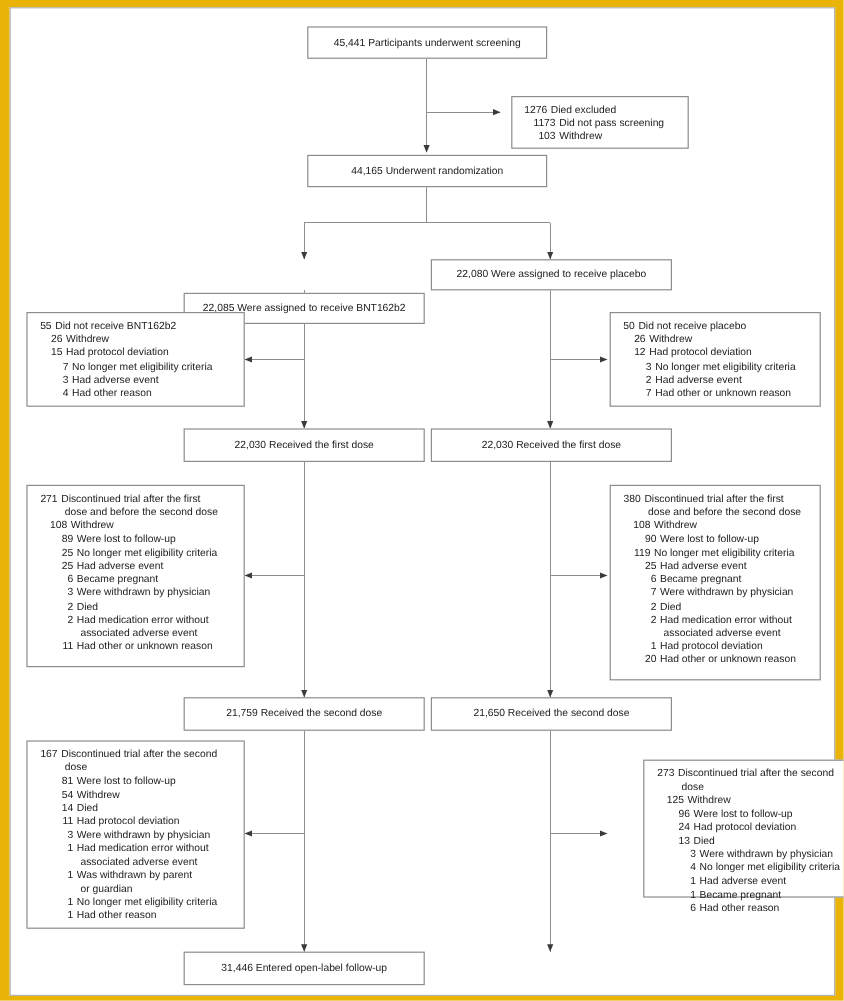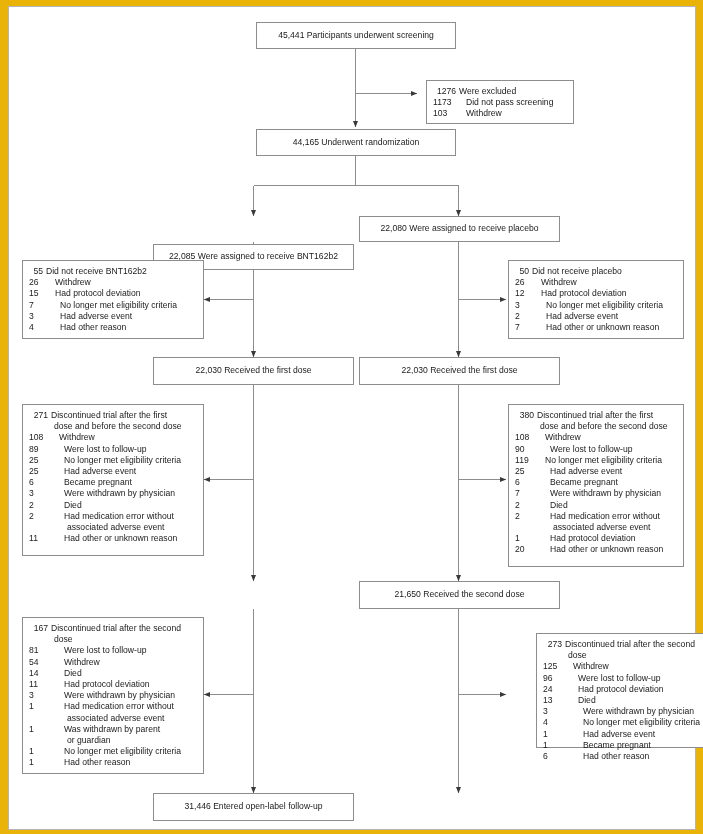--- a/index.html
+++ b/index.html
@@ -56,20 +56,21 @@
   }
   .hdr {
     white-space: nowrap;
   }
   .li {
     display: flex;
     white-space: nowrap;
   }
   .num {
     display: inline-block;
+    text-align: right;
     flex: 0 0 auto;
   }
   .txt {
     padding-left: 3px;
     flex: 1 1 auto;
   }
   .cont {
     padding-left: 3px;
   }
   .hdr .num { text-align: right; }
@@ -117,21 +118,21 @@
     </g>
   </svg>
 
   <div class="box center" style="left:256px; top:22px; width:200px; height:27px;">
     <span>45,441 Participants underwent screening</span>
   </div>
 
   <div class="box list" style="left:426px; top:80px; width:148px; height:44px;">
     <div class="li hdr">
       <span class="num" style="width:23px;">1276</span>
-      <span class="txt">Were excluded</span>
+      <span class="txt">Died excluded</span>
     </div>
     <div class="li">
       <span class="num" style="width:30px;">1173</span>
       <span class="txt">Did not pass screening</span>
     </div>
     <div class="li">
       <span class="num" style="width:30px;">103</span>
       <span class="txt">Withdrew</span>
     </div>
   </div>
@@ -297,20 +298,23 @@
     <div class="li">
       <span class="num" style="width:32px;">1</span>
       <span class="txt">Had protocol deviation</span>
     </div>
     <div class="li">
       <span class="num" style="width:32px;">20</span>
       <span class="txt">Had other or unknown reason</span>
     </div>
   </div>
 
+  <div class="box center" style="left:153px; top:581px; width:201px; height:28px;">
+    <span>21,759 Received the second dose</span>
+  </div>
 
   <div class="box center" style="left:359px; top:581px; width:201px; height:28px;">
     <span>21,650 Received the second dose</span>
   </div>
 
   <div class="box list" style="left:22px; top:617px; width:182px; height:157px;">
     <div class="li hdr">
       <span class="num" style="width:19px;">167</span>
       <span class="txt">Discontinued trial after the second</span>
     </div>

